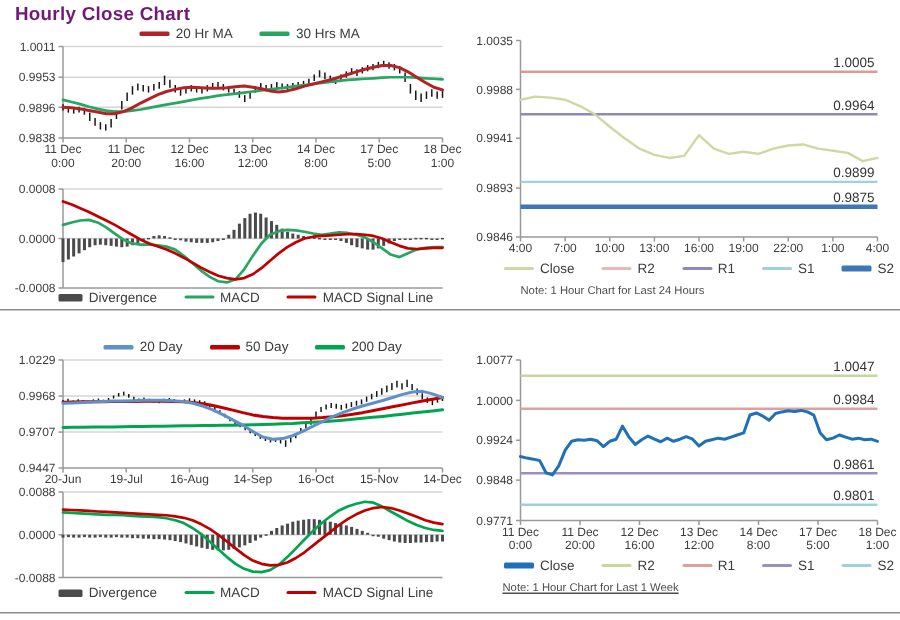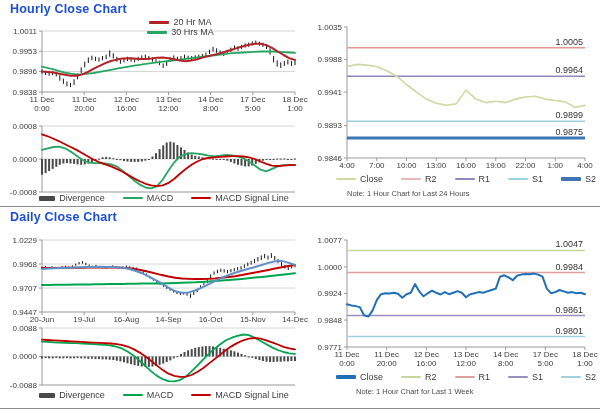--- a/index.html
+++ b/index.html
@@ -1,19 +1,19 @@
 <!DOCTYPE html>
 <html><head>
 <meta charset="utf-8">
 <style>
   html,body{margin:0;padding:0;background:#fff;}
   body{width:600px;height:413px;font-family:"Liberation Sans",sans-serif;}
   #page{position:relative;width:600px;height:413px;background:#fff;overflow:hidden;}
   #chart-svg{position:absolute;left:0;top:0;}
-  .chart-title{position:absolute;left:10px;margin:0;font-size:12.5px;font-weight:bold;color:#1d4ed8;letter-spacing:.2px;}
+  .chart-title{position:absolute;left:10px;margin:0;font-size:12.5px;font-weight:bold;color:#701a75;letter-spacing:.2px;}
   .legend{position:absolute;display:flex;justify-content:center;align-items:center;}
   .li{display:flex;align-items:center;margin:0 9px;font-size:9px;color:#3c3c3c;white-space:nowrap;}
   .sw{width:20px;display:inline-block;margin-right:4px;border-radius:1px;}
   .note{position:absolute;text-align:left;font-size:7.5px;color:#4d4d4d;}
   .divider{position:absolute;left:0;width:600px;height:0;border-top:1px solid #8c8c8c;}
   text.tick{font-family:"Liberation Sans",sans-serif;}
 </style>
 </head>
 <body>
 <div id="page">
@@ -478,21 +478,21 @@
       <line x1="347" y1="272.51960784313746" x2="585" y2="272.51960784313746" stroke="#dca19d" stroke-width="1.6"></line>
       <text x="583" y="269.51960784313746" text-anchor="end" font-size="9" fill="#333" class="tick">0.9984</text>
       <line x1="347" y1="315.5294117647059" x2="585" y2="315.5294117647059" stroke="#9a90bf" stroke-width="1.6"></line>
       <text x="583" y="312.5294117647059" text-anchor="end" font-size="9" fill="#333" class="tick">0.9861</text>
       <line x1="347" y1="336.5098039215686" x2="585" y2="336.5098039215686" stroke="#9fd0de" stroke-width="1.6"></line>
       <text x="583" y="333.5098039215686" text-anchor="end" font-size="9" fill="#333" class="tick">0.9801</text>
       <polyline points="347.0,304.3 351.3,305.4 355.5,306.1 359.8,307.1 364.0,315.2 368.3,316.6 372.5,310.6 376.8,300.1 381.0,294.2 385.3,293.2 389.5,293.5 393.8,292.8 398.0,293.8 402.3,297.7 406.5,294.2 410.8,292.8 415.0,284.1 419.3,291.4 423.5,296.3 427.8,293.2 432.0,290.7 436.3,292.8 440.5,294.5 444.8,292.1 449.0,294.2 453.3,292.8 457.5,291.1 461.8,292.8 466.0,297.3 470.3,294.2 474.5,293.2 478.8,292.1 483.0,292.8 487.3,291.4 491.5,290.0 495.8,288.6 500.0,276.7 504.3,275.3 508.5,277.4 512.8,280.2 517.0,275.7 521.3,274.6 525.5,273.9 529.8,274.3 534.0,273.6 538.3,274.6 542.5,276.7 546.8,288.6 551.0,293.2 555.3,292.1 559.5,290.0 563.8,291.4 568.0,292.8 572.3,292.1 576.5,293.2 580.8,292.8 585.0,294.2 " fill="none" stroke="#2070b8" stroke-width="2" stroke-linejoin="round" stroke-linecap="round"></polyline>
     </svg>
 
   <h2 class="chart-title" style="top:2px;">Hourly Close Chart</h2>
-  <div class="legend" style="left:54px;top:17px;width:253px;flex-direction:column;">
+  <div class="legend" style="left:40px;top:17px;width:253px;">
       <span class="li">
         <span class="sw" style="background: rgb(178, 34, 38); height: 3px;"></span>
         <span>20 Hr MA</span>
       </span>
       <span class="li">
         <span class="sw" style="background: rgb(39, 166, 98); height: 3px;"></span>
         <span>30 Hrs MA</span>
       </span>
     </div>
   <div class="legend" style="left:30px;top:193px;width:268px;">
@@ -529,21 +529,34 @@
       </span>
       <span class="li">
         <span class="sw" style="background: rgb(63, 118, 182); height: 3.5px;"></span>
         <span>S2</span>
       </span>
     </div>
   <div class="note" style="left:347px;top:189px;width:238px;">Note: 1 Hour Chart for Last 24 Hours</div>
 
   <div class="divider" style="top:206px;"></div>
 
-  <h2 class="chart-title" style="top:210px;">Daily Close Chart</h2>
+  <div class="legend" style="left:42px;top:226px;width:253px;">
+      <span class="li">
+        <span class="sw" style="background: rgb(96, 144, 200); height: 3px;"></span>
+        <span>20 Day</span>
+      </span>
+      <span class="li">
+        <span class="sw" style="background: rgb(192, 0, 0); height: 3px;"></span>
+        <span>50 Day</span>
+      </span>
+      <span class="li">
+        <span class="sw" style="background: rgb(0, 165, 80); height: 3px;"></span>
+        <span>200 Day</span>
+      </span>
+    </div>
   <div class="legend" style="left:30px;top:390px;width:268px;">
       <span class="li">
         <span class="sw" style="background: rgb(74, 74, 74); height: 5px; width: 16px;"></span>
         <span>Divergence</span>
       </span>
       <span class="li">
         <span class="sw" style="background: rgb(0, 165, 80); height: 2px;"></span>
         <span>MACD</span>
       </span>
       <span class="li">
@@ -567,17 +580,17 @@
       </span>
       <span class="li">
         <span class="sw" style="background: rgb(154, 144, 191); height: 2px;"></span>
         <span>S1</span>
       </span>
       <span class="li">
         <span class="sw" style="background: rgb(159, 208, 222); height: 2px;"></span>
         <span>S2</span>
       </span>
     </div>
-  <div class="note" style="left:356px;top:387px;width:238px;">Note: 1 Hour Chart for Last 1 Week</div>
+  <div class="note" style="left:335px;top:387px;width:238px;text-decoration:underline;">Note: 1 Hour Chart for Last 1 Week</div>
 
   <div class="divider" style="top:408px;"></div>
 
 </div>
 
 </body></html>

